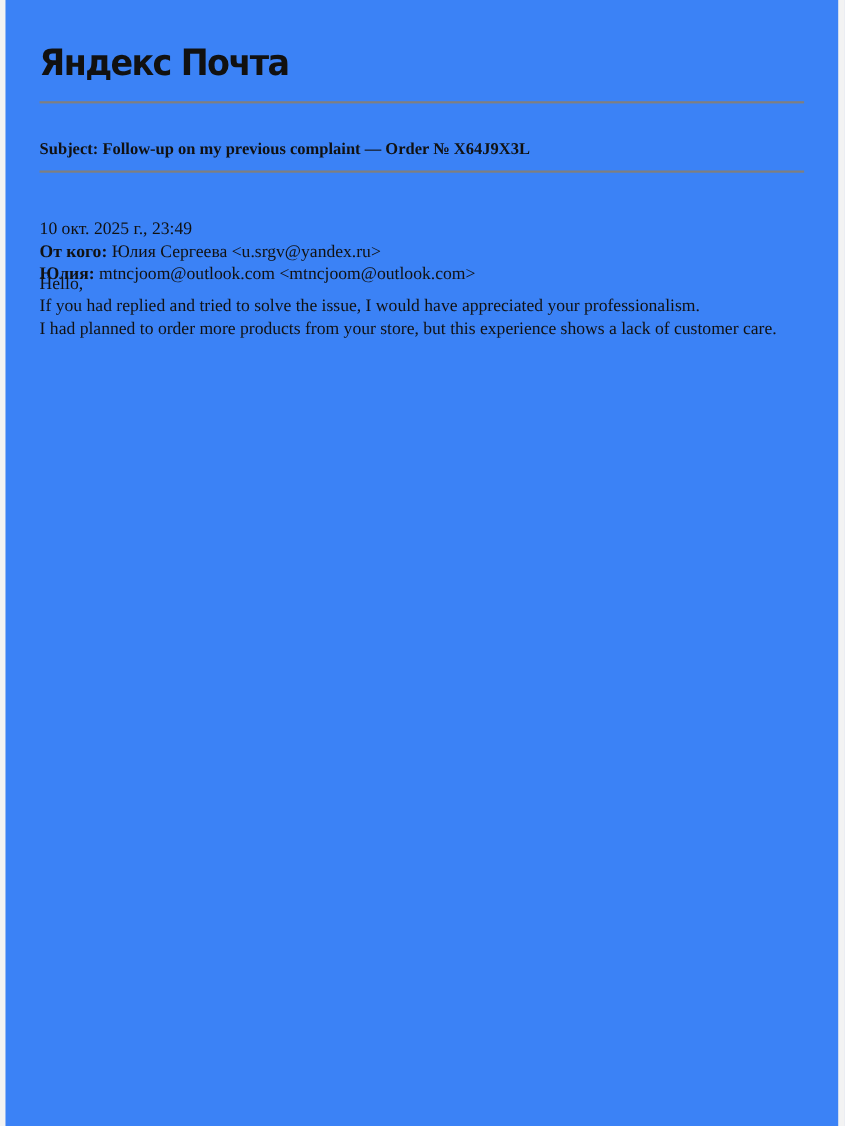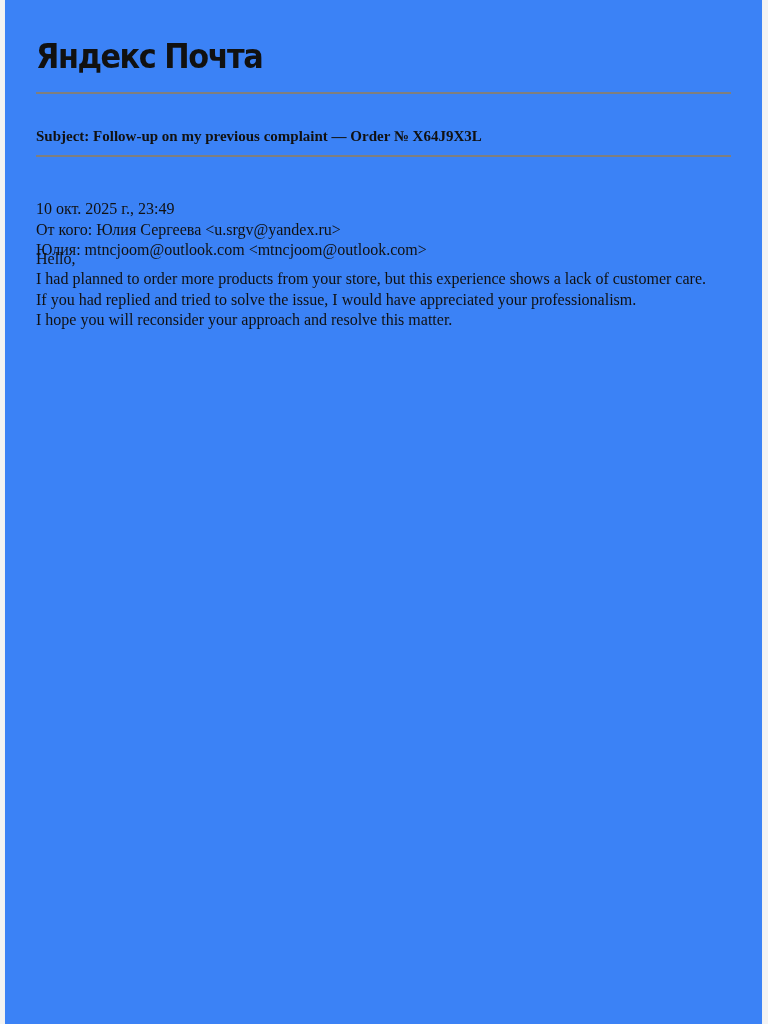--- a/index.html
+++ b/index.html
@@ -62,21 +62,21 @@
     .meta {
       position: absolute;
       left: 0;
       top: 167px;
       font-family: "Liberation Serif", serif;
       font-size: 16px;
       line-height: 20.5px;
       color: #111111;
       margin-top: 32px;
     }
-    .meta .lbl { font-weight: normal; text-align: right; }
+    .meta .lbl { font-weight: bold; text-align: right; }
     .body {
       position: absolute;
       left: 0;
       top: 249px;
       width: 700px;
       font-family: "Liberation Serif", serif;
       font-size: 16px;
       line-height: 20.4px;
       color: #111111;
     }
@@ -99,18 +99,17 @@
         <span>Юлия Сергеева &lt;u.srgv@yandex.ru&gt;</span>
       </div>
       <div>
         <span class="lbl">Юлия:</span>
         <span>mtncjoom@outlook.com &lt;mtncjoom@outlook.com&gt;</span>
       </div>
     </div>
 
     <div class="body">
       <p>Hello,</p>
+      <p>If you had replied and tried to solve the issue, I would have appreciated your professionalism.</p>
       <p>I had planned to order more products from your store, but this experience shows a lack of customer care.</p>
-      <p>If you had replied and tried to solve the issue, I would have appreciated your professionalism.</p>
-      <p>I hope you will reconsider your approach and resolve this matter.</p>
     </div>
   </div>
 </div>
 
 </body></html>

